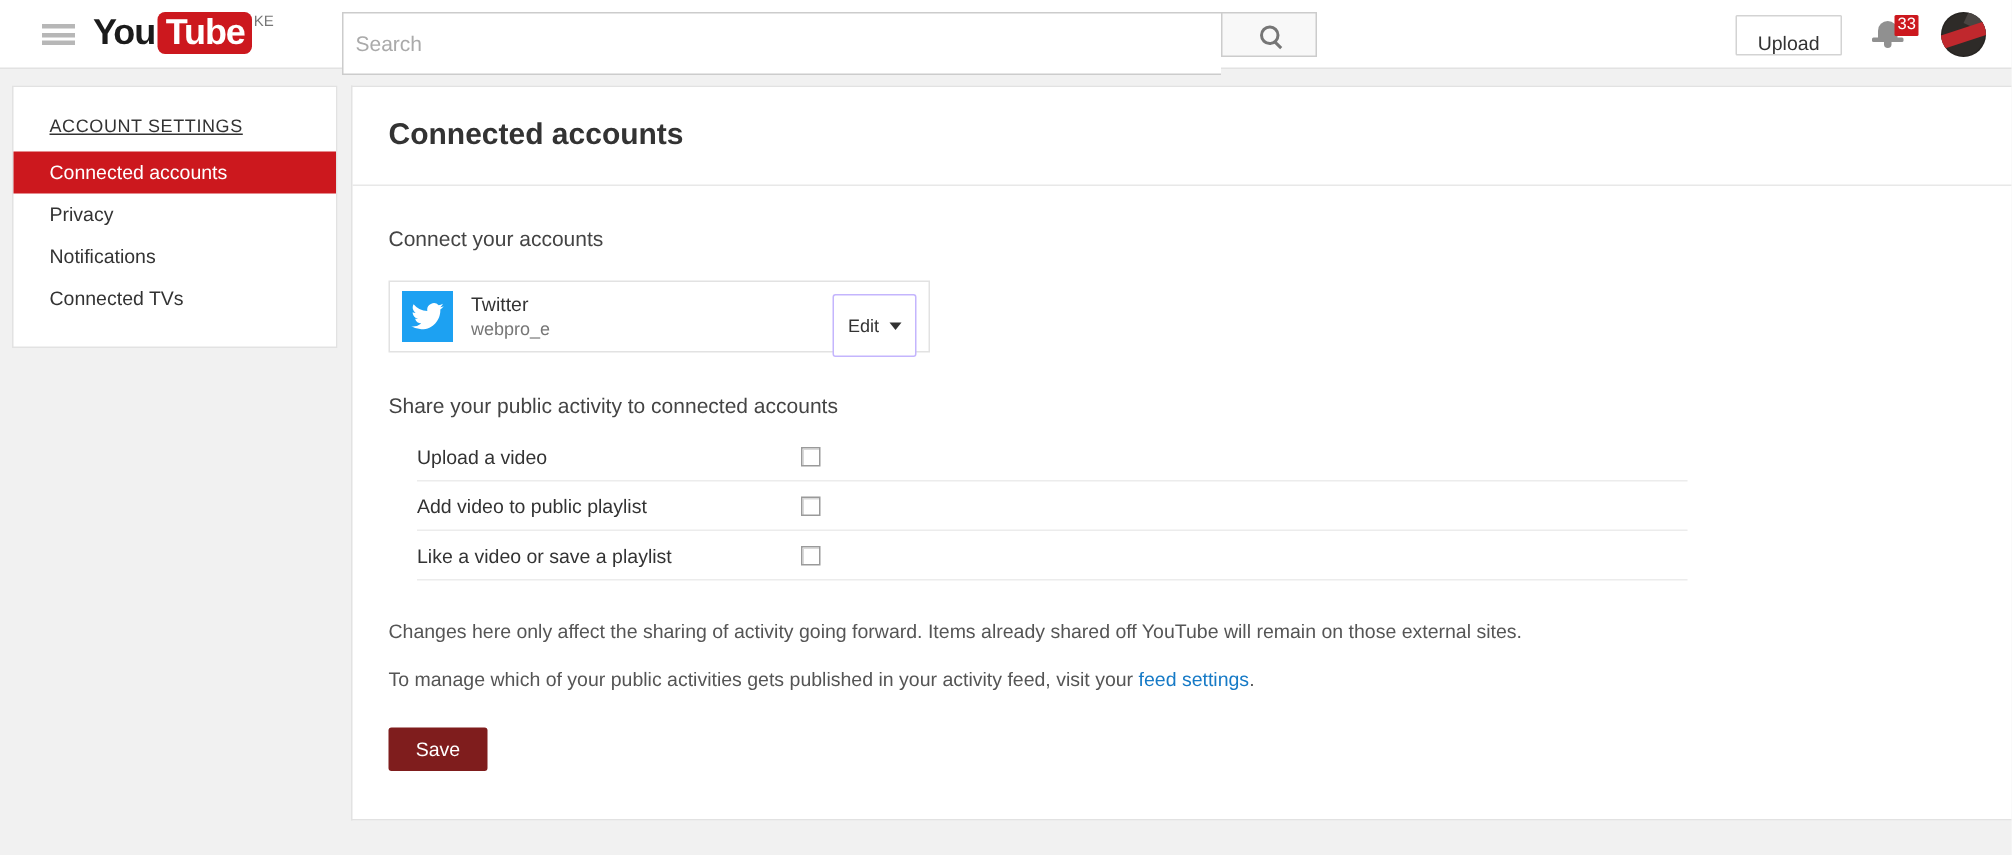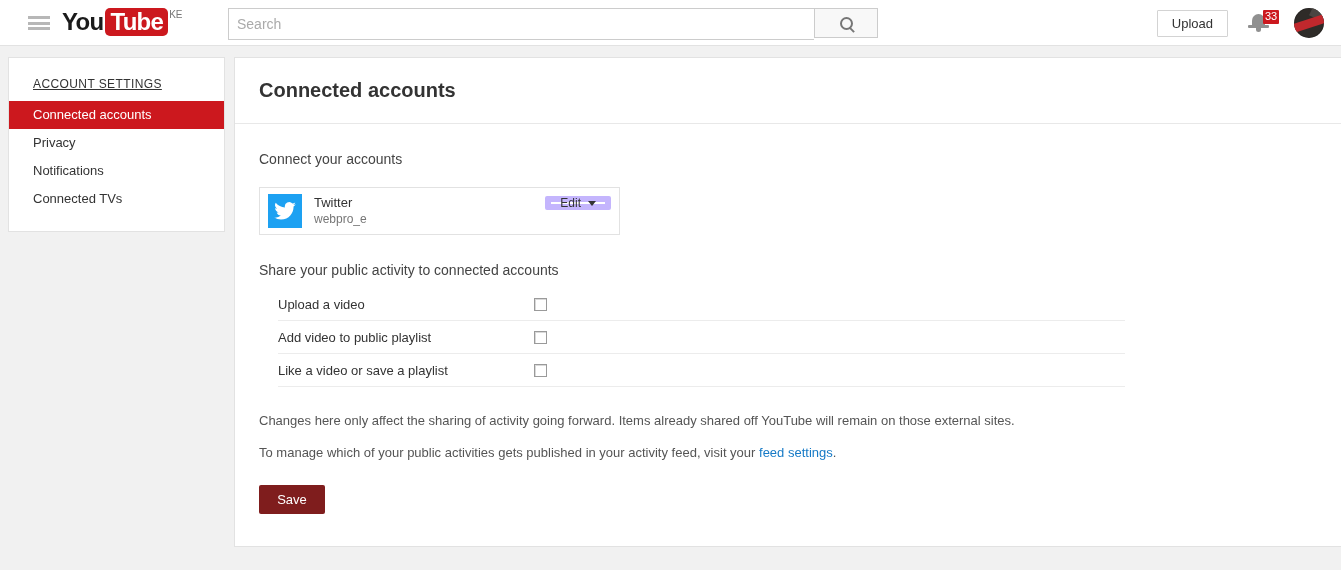--- a/index.html
+++ b/index.html
@@ -48,21 +48,21 @@
   .yt-cc {
     font-size: 10px; color: #767676; margin-left: 1px; margin-top: 1px;
     line-height: 12px; font-weight: normal;
   }
 
   .search-wrap {
     position: absolute; left: 228px; top: 8px;
     display: flex; height: 30px;
   }
   .search-input {
-    width: 586px; height: 32px;
+    width: 586px; height: 42px;
     border: 1px solid #ccc; border-right: none;
     padding: 0 8px; font-size: 14px; color: #333;
     font-family: "Liberation Sans", sans-serif;
     outline: none; background: #fff;
   }
   .search-input::placeholder { color: #aaa; }
   .search-btn {
     width: 64px; height: 30px;
     border: 1px solid #ccc; background: #f8f8f8;
     display: flex; align-items: center; justify-content: center;
@@ -76,21 +76,21 @@
     content: ""; position: absolute;
     width: 2px; height: 6px; background: #767676;
     right: -2px; bottom: -5px; transform: rotate(-45deg);
   }
 
   .upload-btn {
     position: absolute; right: 113px; top: 10px;
     height: 27px; padding: 0 14px;
     border: 1px solid #d3d3d3; background: #fff;
     font-size: 13px; color: #333; border-radius: 1px;
-    display: flex; align-items: center; cursor: pointer;
+    display: flex; align-items: flex-end; cursor: pointer;
     font-family: "Liberation Sans", sans-serif;
   }
   .bell-wrap {
     position: absolute; right: 62px; top: 10px;
     width: 30px; height: 28px; cursor: pointer;
   }
   .bell {
     position: absolute; left: 3px; top: 4px;
     width: 13px; height: 13px;
     background: #909090;
@@ -177,22 +177,22 @@
   .tw-icon {
     width: 34px; height: 34px; background: #1da1f2;
     display: flex; align-items: center; justify-content: center;
     flex: 0 0 auto;
   }
   .acct-text { margin-left: 12px; line-height: 1.25; }
   .acct-name { font-size: 13px; color: #333; }
   .acct-handle { font-size: 12px; color: #767676; }
   .edit-btn {
     position: absolute; right: 8px; top: 8px;
-    height: 14px; padding: 0 9px;
-    border: 6px solid #c4b5fd; background: #fff; border-radius: 2px;
+    height: 42px; padding: 0 9px;
+    border: 1px solid #c4b5fd; background: #fff; border-radius: 2px;
     display: flex; align-items: center; gap: 7px;
     font-size: 12px; color: #333; cursor: pointer;
     font-family: "Liberation Sans", sans-serif;
   }
   .caret {
     width: 0; height: 0;
     border-left: 4px solid transparent; border-right: 4px solid transparent;
     border-top: 5px solid #333;
   }
 

